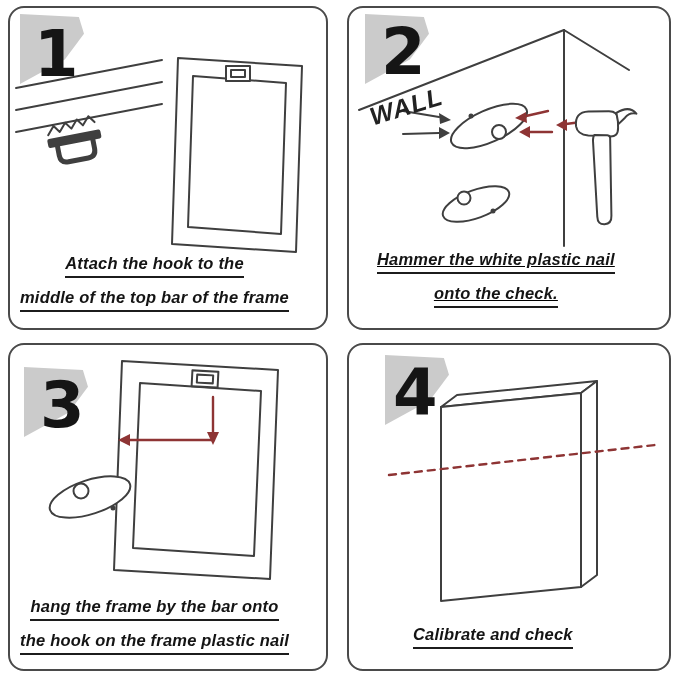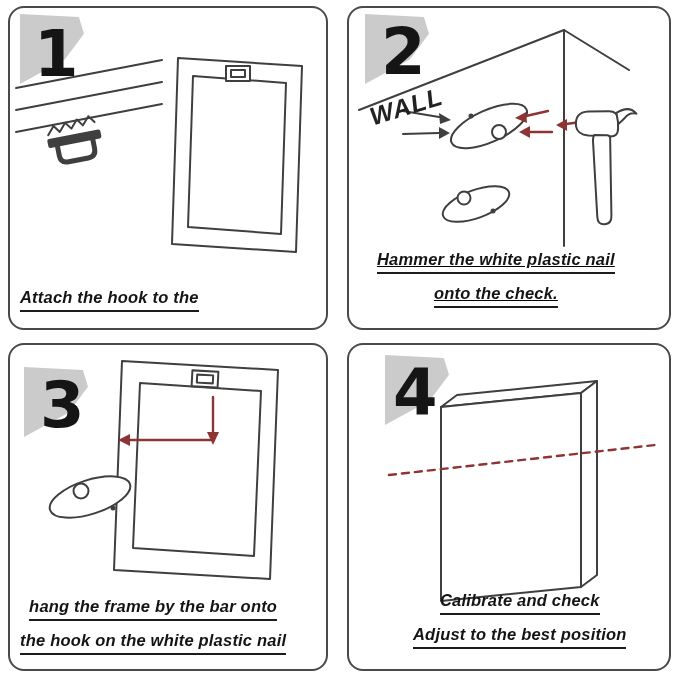--- a/index.html
+++ b/index.html
@@ -74,20 +74,21 @@
       </g>
       <g>
         <path class="lnw" d="M168,50 L292,58 L286,244 L162,236 Z"></path>
         <path class="lnw" d="M183,68 L276,75 L271,226 L178,219 Z"></path>
         <rect class="lnw" x="216" y="58" width="24" height="15"></rect>
         <rect class="lnw" x="221" y="62" width="14" height="7"></rect>
       </g>
     </svg>
     <div class="caption">
       <span class="cap-line">Attach the hook to the</span>
+      <span class="cap-line">middle of the top bar of the frame</span>
     </div>
   </section>
 
   <section class="panel" id="p2">
     <div class="blob"></div>
     <span class="num">2</span>
     <span class="wall-label">WALL</span>
     <svg class="art" viewBox="0 0 320 320">
       <g>
         <line class="ln" x1="10" y1="102" x2="215" y2="22"></line>
@@ -149,36 +150,35 @@
         <polygon class="redfill" points="108,95 120,89 120,101"></polygon>
       </g>
       <g>
         <ellipse class="lnw" cx="0" cy="0" rx="42" ry="17" transform="translate(80,152) rotate(-18)"></ellipse>
         <circle class="lnw" cx="71" cy="146" r="7.5"></circle>
         <circle class="dk" cx="103" cy="163" r="2.5"></circle>
       </g>
     </svg>
     <div class="caption">
       <span class="cap-line">hang the frame by the bar onto</span>
-      <span class="cap-line">the hook on the white plastic nail</span>
+      <span class="cap-line">the hook on the frame plastic nail</span>
     </div>
   </section>
 
   <section class="panel" id="p4">
     <div class="blob"></div>
     <span class="num">4</span>
     <svg class="art" viewBox="0 0 320 324">
       <g>
         <path class="lnw" d="M92,62 L232,48 L248,36 L108,50 Z"></path>
         <path class="lnw" d="M232,48 L248,36 L248,230 L232,242 Z"></path>
         <path class="lnw" d="M92,62 L232,48 L232,242 L92,256 Z"></path>
       </g>
       <g>
         <line class="redln" x1="40" y1="130" x2="306" y2="100" stroke-dasharray="7 6"></line>
       </g>
     </svg>
     <div class="caption">
       <span class="cap-line">Calibrate and check</span>
-      <span class="cap-line">Adjust to the best position</span>
     </div>
   </section>
 
 </div>
 
 </body></html>

